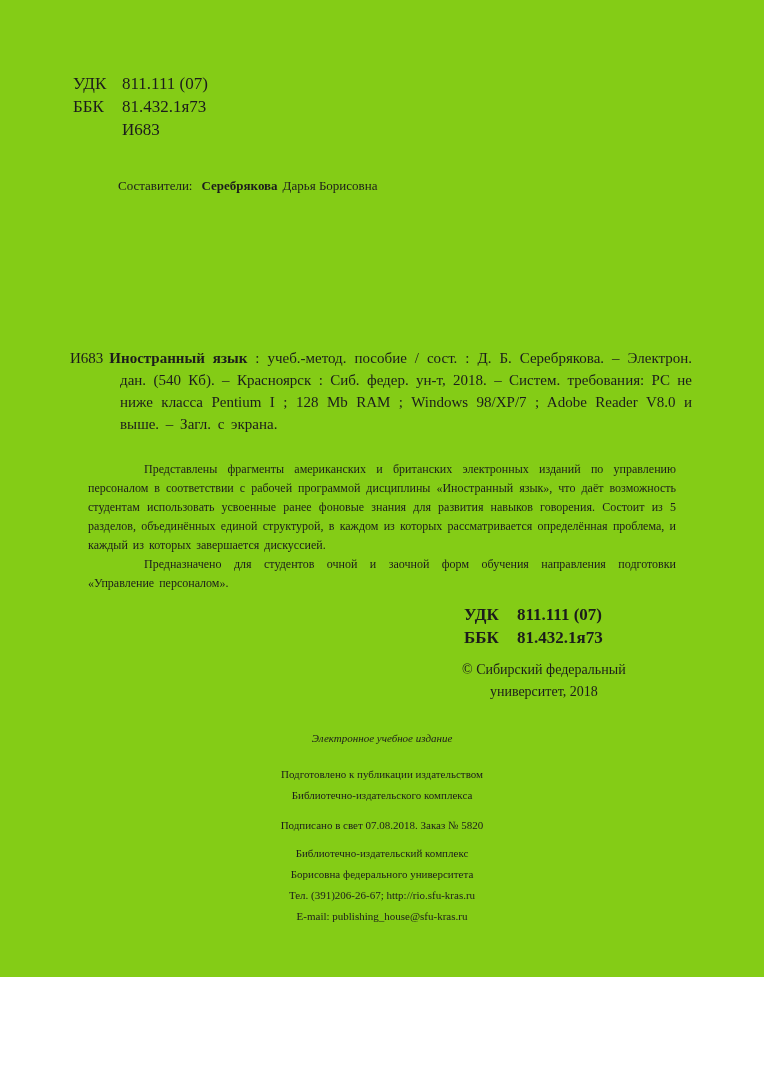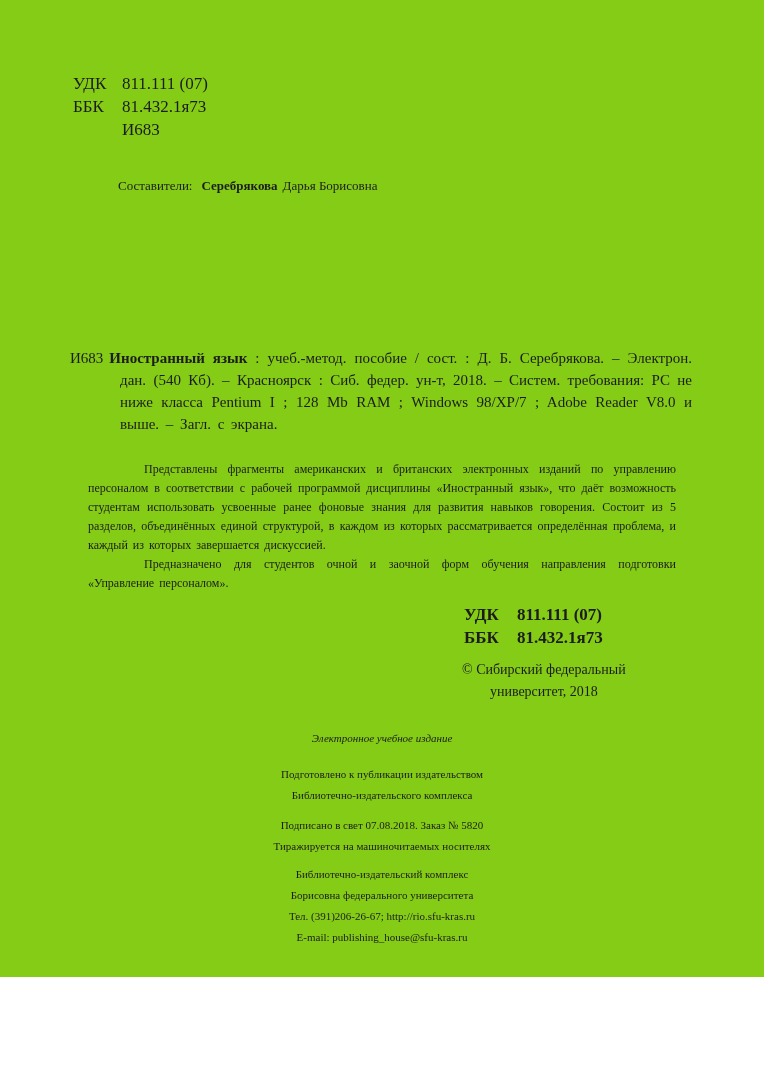--- a/index.html
+++ b/index.html
@@ -147,21 +147,20 @@
 
   <div class="centered edition-type">Электронное учебное издание</div>
 
   <div class="centered prepared">
     <span class="line">Подготовлено к публикации издательством</span>
     <span class="line">Библиотечно-издательского комплекса</span>
   </div>
 
   <div class="centered print-info">
     <span class="line">Подписано в свет 07.08.2018. Заказ № 5820</span>
-    <span class="line">Тиражируется на машиночитаемых носителях</span>
   </div>
 
   <div class="centered publisher">
     <span class="line">Библиотечно-издательский комплекс</span>
     <span class="line">Борисовна федерального университета</span>
     <span class="line">Тел. (391)206-26-67; http://rio.sfu-kras.ru</span>
     <span class="line">E-mail: publishing_house@sfu-kras.ru</span>
   </div>
 
 </div>

